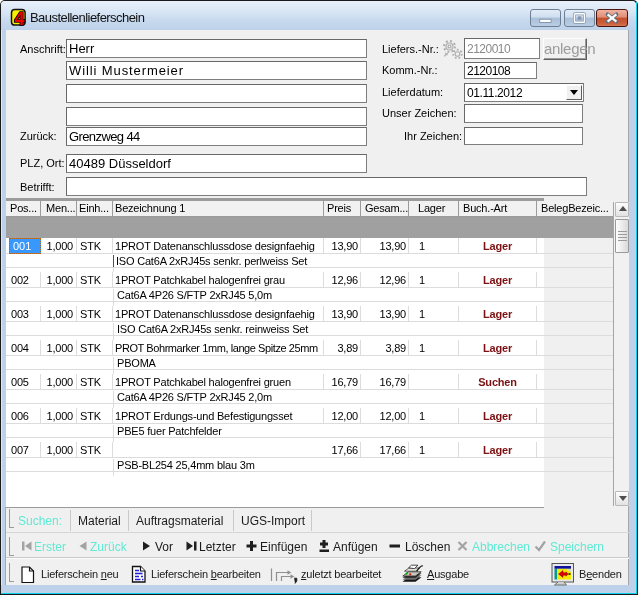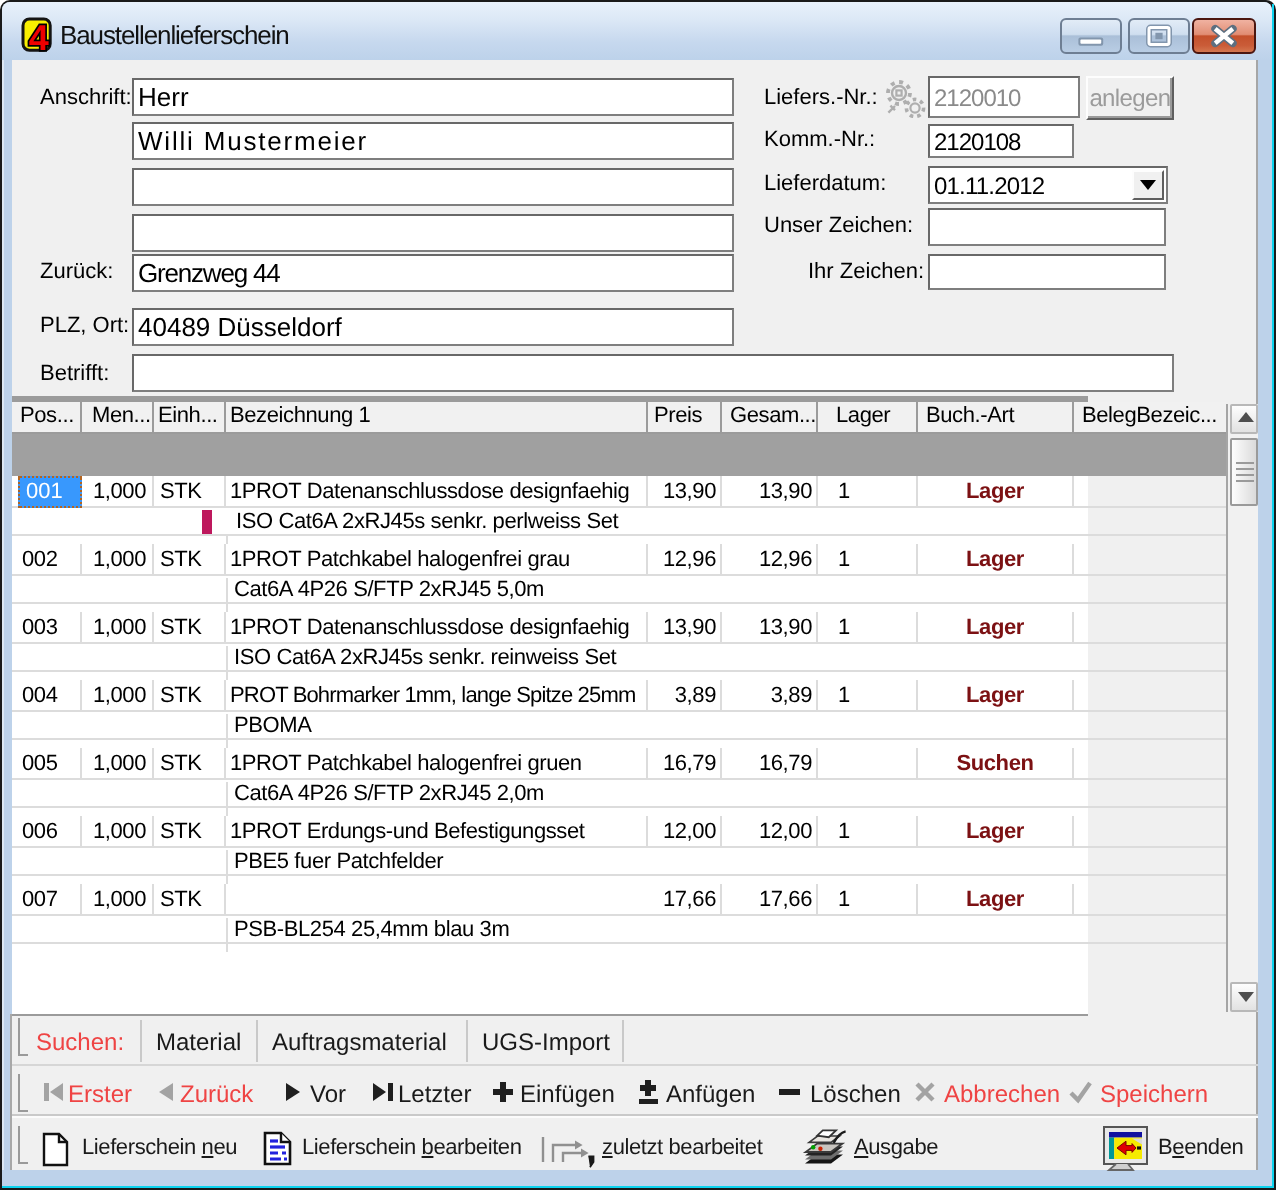--- a/index.html
+++ b/index.html
@@ -14,21 +14,21 @@
 #client{position:absolute;left:6px;top:30px;width:623px;height:555px;background:#f0f0f0}
 #title{position:absolute;left:30px;top:10px;font-size:13px;letter-spacing:-0.55px;color:#111}
 
 .cbtn{position:absolute;top:9px;width:31px;height:18px;border:1px solid #6e7e93;border-radius:3px;background:linear-gradient(#e2ecf7 0%,#cfdeef 45%,#aabfd8 50%,#b9cde4 100%)}
 #bmin{left:530px}#bmax{left:564px}
 #bclose{left:596px;width:32px;border:1px solid #4b1610;background:linear-gradient(#f0b2a1 0%,#e18d74 45%,#c4502c 50%,#ca5c38 80%,#d4764f 100%)}
 
 .lbl{position:absolute;font-size:11px;color:#000;white-space:nowrap}
 .tb{position:absolute;background:#fff;border:1px solid #7e7e7e;border-top-color:#686868;border-left-color:#686868;font-size:13px;color:#000;padding:1px 0 0 2px;white-space:nowrap;overflow:hidden}
 .tb.dis{color:#8a8a8a}
-#anlegen{position:absolute;left:543px;top:38px;width:44px;height:22px;background:#f0f0f0;border:1px solid;border-color:#fdfdfd #5f5f5f #5f5f5f #fdfdfd;box-shadow:inset -1px -1px 0 #9a9a9a;font-size:12px;letter-spacing:-0.3px;color:#9b9b9b;text-align:center;line-height:20px}
+#anlegen{position:absolute;left:543px;top:38px;width:44px;height:22px;background:#f0f0f0;border:1px solid;border-color:#fdfdfd #5f5f5f #5f5f5f #fdfdfd;box-shadow:inset -1px -1px 0 #9a9a9a;font-size:15px;letter-spacing:-0.3px;color:#9b9b9b;text-align:center;line-height:20px}
 #combobtn{position:absolute;left:566px;top:85px;width:16px;height:15px;background:#f0f0f0;border:1px solid;border-color:#fdfdfd #5f5f5f #5f5f5f #fdfdfd}
 #combobtn:after{content:"";position:absolute;left:3px;top:4px;width:0;height:0;border-left:4px solid transparent;border-right:4px solid transparent;border-top:5px solid #000}
 
 #grid{position:absolute;left:6px;top:198px;width:538px;height:310px;background:#fff;border-top:3px solid #9b9b9b;border-bottom:1px solid #9b9b9b}
 .h1{position:absolute;top:0;height:15px;background:#f1f1f1;border-right:1px solid #9b9b9b;font-size:11px;letter-spacing:-0.2px;color:#000;padding:1px 0 0 4px;white-space:nowrap;overflow:hidden}
 #h1bg{position:absolute;left:0;top:0;width:607px;height:16px;background:#f1f1f1;border-bottom:1px solid #9b9b9b}
 #h2bg{position:absolute;left:0;top:16px;width:607px;height:21px;background:#a0a0a0}
 #h2cell{position:absolute;left:108px;top:17px;width:208px;height:19px;background:#efefef;font-size:11px;letter-spacing:-0.2px;padding:3px 0 0 7px}
 .row{position:absolute;left:0;width:607px;height:34px}
 .l1{position:absolute;left:0;top:0;width:607px;height:16px;border-bottom:1px solid #dcdcdc}
@@ -43,21 +43,21 @@
 #vsb{position:absolute;left:607px;top:1px;width:16px;height:304px;background:#f1f1f1;border-left:1px solid #a5a5a5}
 .sbtn{position:absolute;left:1px;width:14px;height:15px;background:linear-gradient(#fdfdfd,#e2e2e2);border:1px solid #b8b8b8;border-radius:1px}
 .sarr{position:absolute;left:3px;width:0;height:0;border-left:4px solid transparent;border-right:4px solid transparent}
 #sup .sarr{top:3px;border-bottom:5px solid #4e4e4e}
 #sdn .sarr{top:4px;border-top:5px solid #4e4e4e}
 #sthumb{position:absolute;left:1px;top:17px;width:14px;height:34px;background:linear-gradient(90deg,#fdfdfd,#ececec 50%,#dadada);border:1px solid #9a9a9a;border-radius:1px}
 #sthumb:after{content:"";position:absolute;left:2px;top:11px;width:9px;height:11px;background:repeating-linear-gradient(#9a9a9a 0 1px,transparent 1px 3px)}
 
 .grip{position:absolute;width:5px;border-left:1px solid #9a9a9a;border-bottom:1px solid #9a9a9a}
 .ttext{position:absolute;font-size:12px;color:#1a1a1a;white-space:nowrap}
-.tdis{color:#ef4444}
+.tdis{color:#5eead4}
 .bot{font-size:11px;letter-spacing:-0.2px}
 .vsep{position:absolute;width:1px;background:#c9c9c9}
 </style></head>
 <body>
 <div class="win">
   <div id="frame"></div>
   <div id="titlebar"></div>
   <div id="cyanR"></div>
     <div id="cyanB"></div>
   <div id="whiteL"></div>
@@ -137,21 +137,21 @@
         <div class="c num" style="left:35px;width:36px;padding-right:3px">1,000</div>
         <div class="c" style="left:71px;width:36px;padding-left:3px">STK</div>
         <div class="c" style="left:107px;width:211px;padding-left:2px">1PROT Datenanschlussdose designfaehig</div>
         <div class="c num" style="left:318px;width:37px;padding-right:2px">13,90</div>
         <div class="c num" style="left:355px;width:48px;padding-right:2px">13,90</div>
         <div class="c" style="left:403px;width:50px;padding-left:10px">1</div>
         <div class="c ba" style="left:453px;width:78px">Lager</div>
         <div class="c nob" style="left:531px;width:76px"></div>
       </div>
       <div class="l2">
-          <div class="c" style="left:95px;width:211px;padding-left:12px;border-left:5px solid #be185d">ISO Cat6A 2xRJ45s senkr. perlweiss Set</div>
+          <div class="c" style="left:107px;width:211px;padding-left:2px;border-left:1px solid #be185d">ISO Cat6A 2xRJ45s senkr. perlweiss Set</div>
         </div>
         <div class="abs" style="left:107px;top:30px;width:1px;height:4px;background:#dcdcdc"></div>
     </div>
     <div class="row" style="top:71px">
       <div class="l1">
         <div class="c" style="left:0;width:35px;padding-left:5px">002</div>
         <div class="c num" style="left:35px;width:36px;padding-right:3px">1,000</div>
         <div class="c" style="left:71px;width:36px;padding-left:3px">STK</div>
         <div class="c" style="left:107px;width:211px;padding-left:2px">1PROT Patchkabel halogenfrei grau</div>
         <div class="c num" style="left:318px;width:37px;padding-right:2px">12,96</div>

